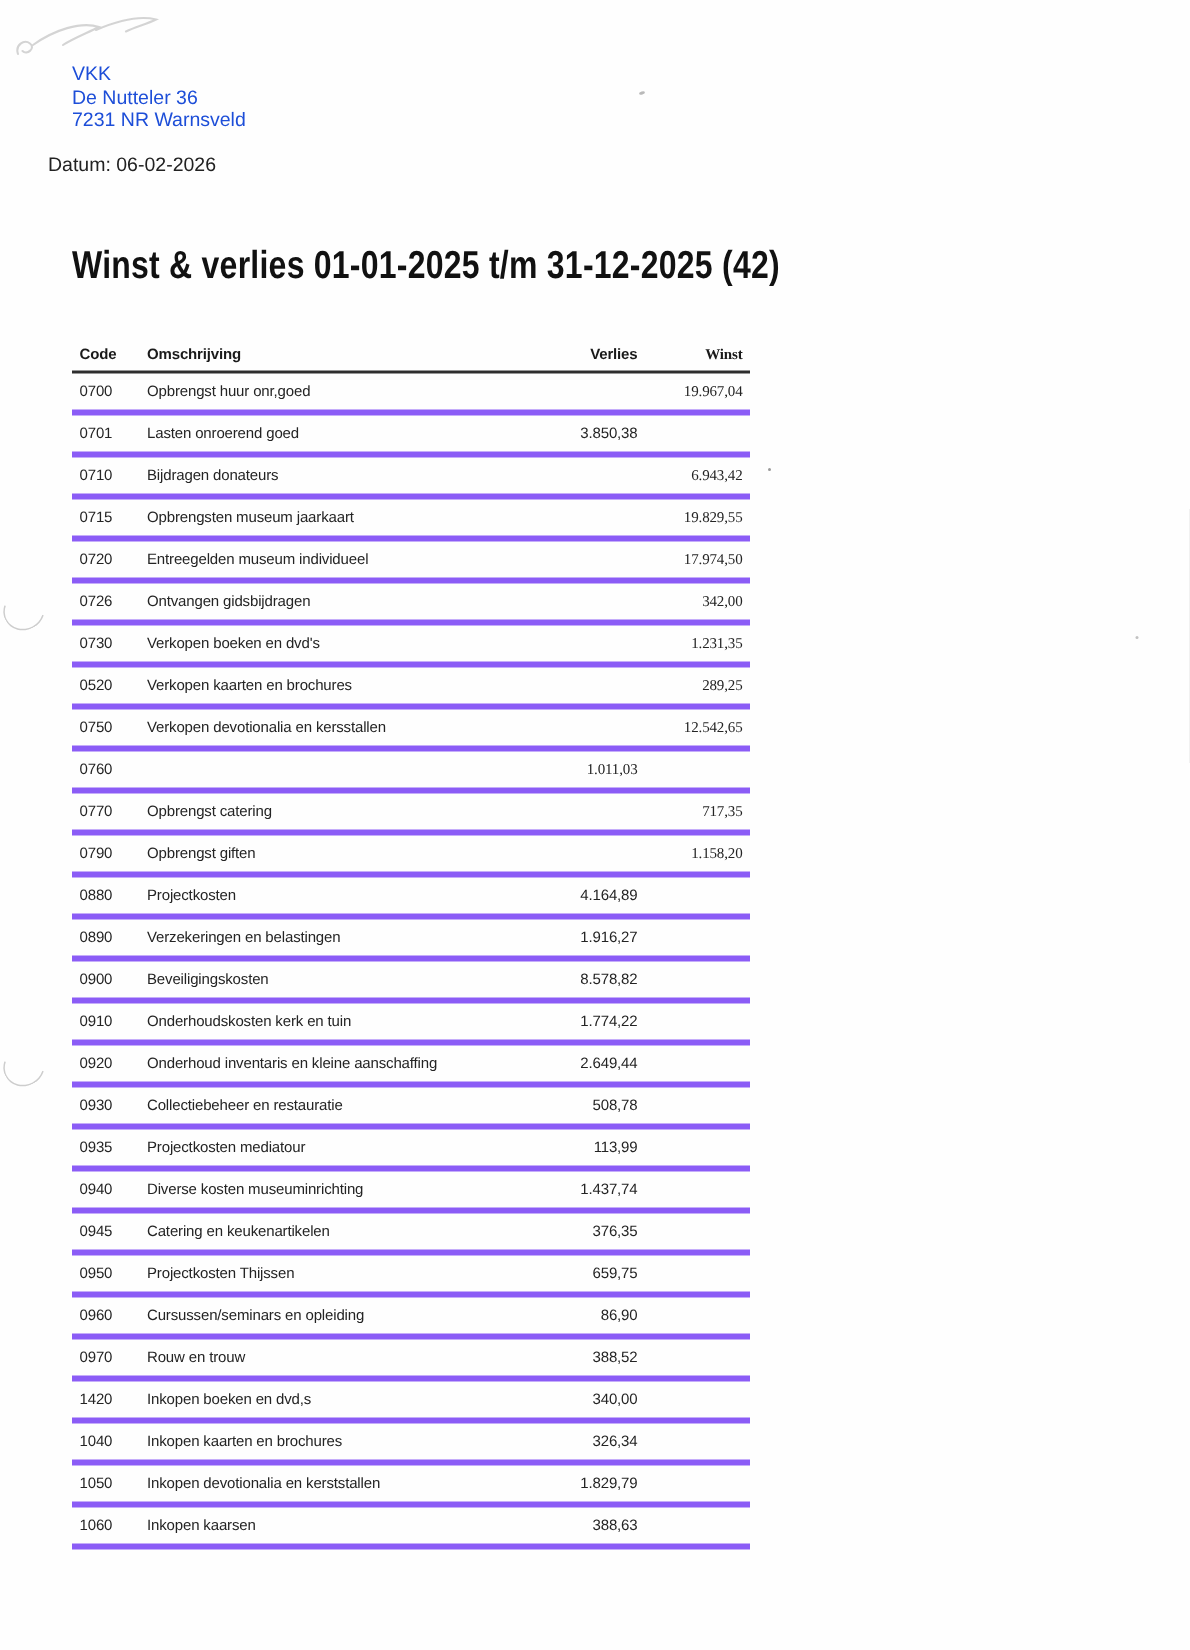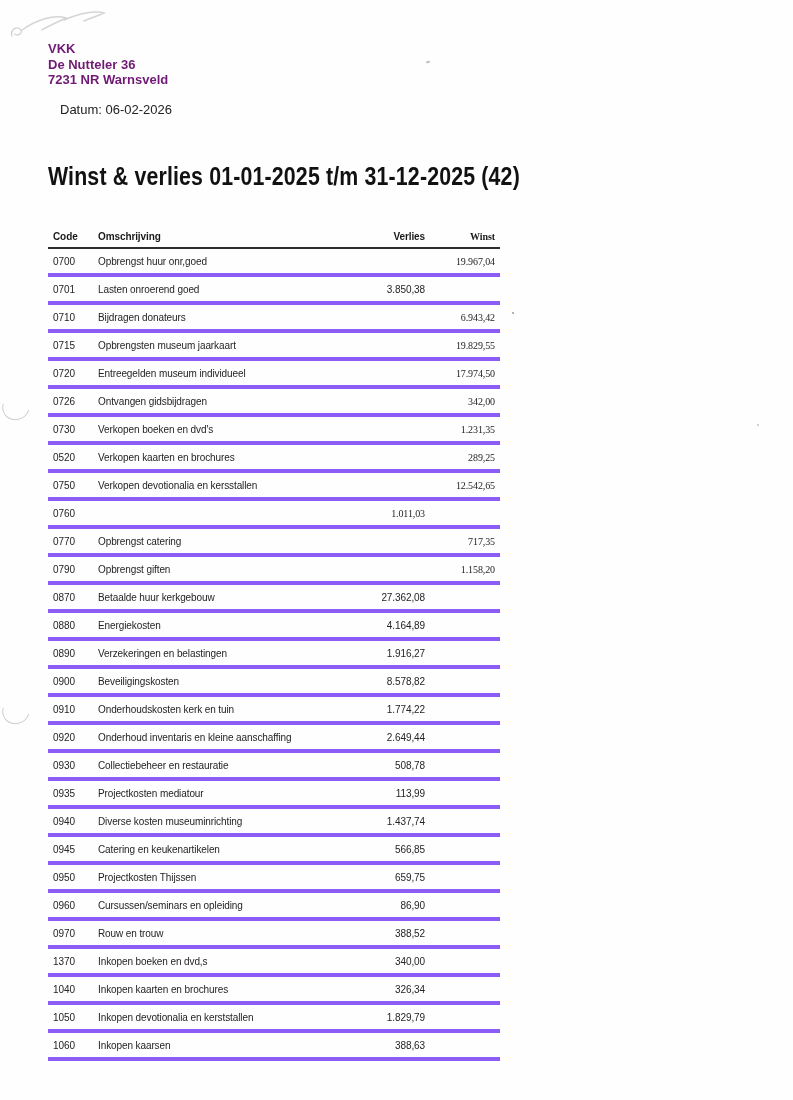--- a/index.html
+++ b/index.html
@@ -19,26 +19,25 @@
     left: 8px;
     top: 6px;
     opacity: 0.55;
   }
   .letterhead {
     position: absolute;
     left: 48px;
     top: 41px;
     font-size: 13px;
     line-height: 15.5px;
-    color: #701a75;
-    font-weight: bold;
+    color: #1d4ed8;
   }
   .dateline {
     position: absolute;
-    left: 60px;
+    left: 32px;
     top: 102px;
     font-size: 13px;
     color: #222;
   }
   .title {
     position: absolute;
     left: 48px;
     top: 161px;
     font-size: 26px;
     font-weight: bold;
@@ -202,30 +201,24 @@
     <span class="c-profit">717,35</span>
   </div>
 
   <div class="trow">
     <span class="c-code">0790</span>
     <span class="c-desc">Opbrengst giften</span>
     <span class="c-loss"></span>
     <span class="c-profit">1.158,20</span>
   </div>
 
-  <div class="trow">
-    <span class="c-code">0870</span>
-    <span class="c-desc">Betaalde huur kerkgebouw</span>
-    <span class="c-loss">27.362,08</span>
-    <span class="c-profit"></span>
-  </div>
 
   <div class="trow">
     <span class="c-code">0880</span>
-    <span class="c-desc">Energiekosten</span>
+    <span class="c-desc">Projectkosten</span>
     <span class="c-loss">4.164,89</span>
     <span class="c-profit"></span>
   </div>
 
   <div class="trow">
     <span class="c-code">0890</span>
     <span class="c-desc">Verzekeringen en belastingen</span>
     <span class="c-loss">1.916,27</span>
     <span class="c-profit"></span>
   </div>
@@ -268,21 +261,21 @@
   <div class="trow">
     <span class="c-code">0940</span>
     <span class="c-desc">Diverse kosten museuminrichting</span>
     <span class="c-loss">1.437,74</span>
     <span class="c-profit"></span>
   </div>
 
   <div class="trow">
     <span class="c-code">0945</span>
     <span class="c-desc">Catering en keukenartikelen</span>
-    <span class="c-loss">566,85</span>
+    <span class="c-loss">376,35</span>
     <span class="c-profit"></span>
   </div>
 
   <div class="trow">
     <span class="c-code">0950</span>
     <span class="c-desc">Projectkosten Thijssen</span>
     <span class="c-loss">659,75</span>
     <span class="c-profit"></span>
   </div>
 
@@ -294,21 +287,21 @@
   </div>
 
   <div class="trow">
     <span class="c-code">0970</span>
     <span class="c-desc">Rouw en trouw</span>
     <span class="c-loss">388,52</span>
     <span class="c-profit"></span>
   </div>
 
   <div class="trow">
-    <span class="c-code">1370</span>
+    <span class="c-code">1420</span>
     <span class="c-desc">Inkopen boeken en dvd,s</span>
     <span class="c-loss">340,00</span>
     <span class="c-profit"></span>
   </div>
 
   <div class="trow">
     <span class="c-code">1040</span>
     <span class="c-desc">Inkopen kaarten en brochures</span>
     <span class="c-loss">326,34</span>
     <span class="c-profit"></span>

